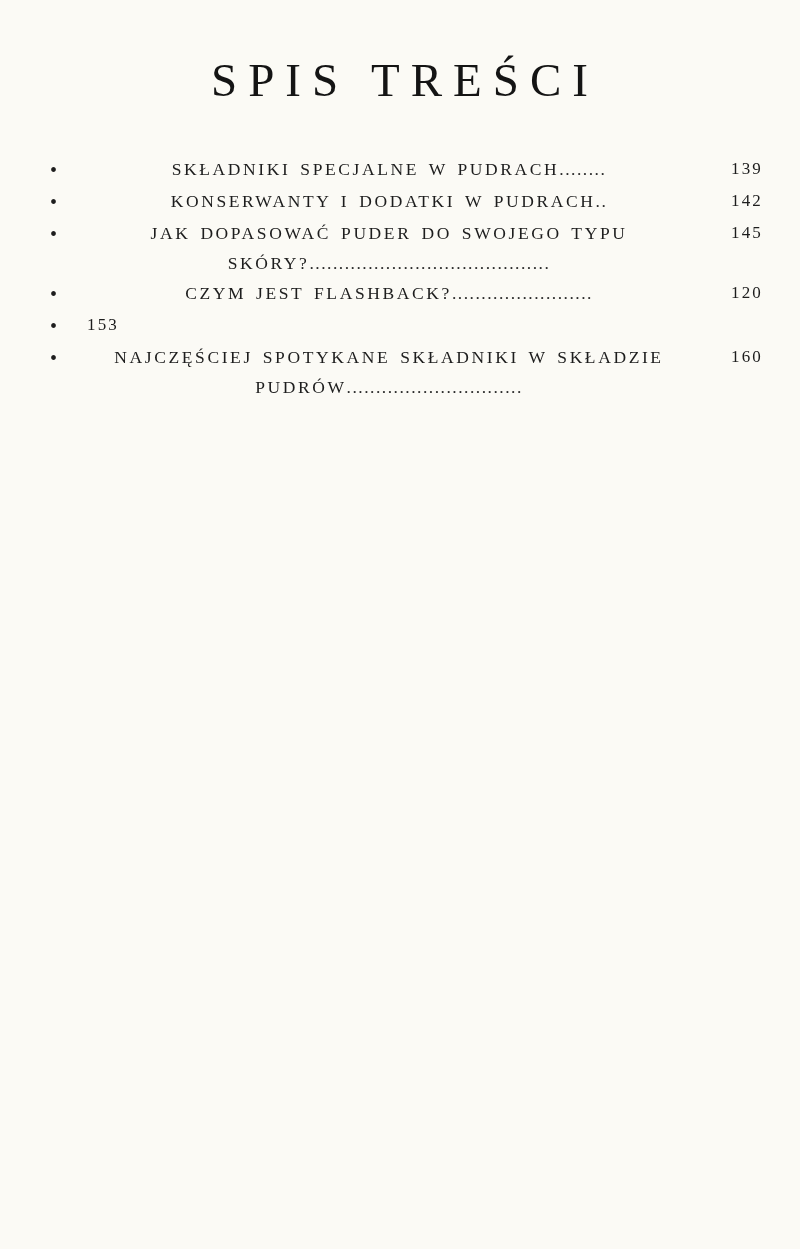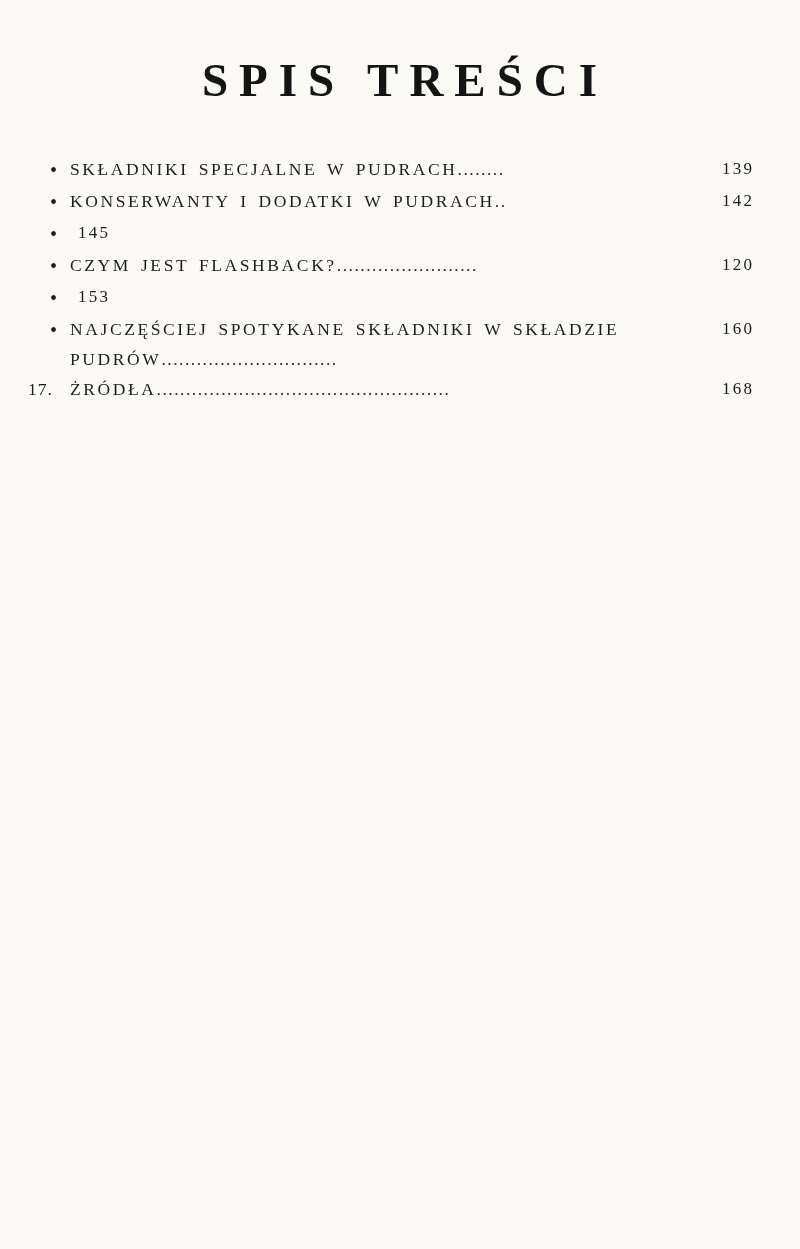--- a/index.html
+++ b/index.html
@@ -22,21 +22,21 @@
     height: 1249px;
     position: relative;
     padding: 0 28px;
   }
 
   .toc-title {
     text-align: center;
     font-family: "Liberation Serif", serif;
     font-size: 47px;
     letter-spacing: 11px;
-    font-weight: 700;
+    font-weight: 400;
     color: #141414;
     margin: 57px 0 0 0;
     padding-left: 10px;
     line-height: 1;
   }
 
   .toc-list {
     margin: 50px 0 0 0;
     padding: 0;
     list-style: none;
@@ -76,31 +76,32 @@
     width: 42px;
     padding-left: 0px;
     letter-spacing: 1px;
   }
 
   .toc-entry .label {
     flex: 1 1 auto;
     min-width: 0;
     padding-right: 6px;
     word-spacing: 3px;
+    text-align: center;
   }
 
   .toc-entry .dots {
     letter-spacing: 1.5px;
     color: #2a2a2a;
   }
 
   .toc-entry .pagenum {
     flex: 0 0 auto;
     width: 58px;
-    text-align: left;
+    text-align: center;
     letter-spacing: 2.2px;
     padding-left: 8px;
     font-size: 17px;
   }
 </style>
 </head>
 <body>
 
 <div class="page">
 
@@ -115,41 +116,37 @@
     </li>
 
     <li class="toc-entry bulleted">
       <span class="marker">•</span>
       <span class="label"><span>KONSERWANTY I DODATKI W PUDRACH</span><span class="dots">..</span></span>
       <span class="pagenum">142</span>
     </li>
 
     <li class="toc-entry bulleted">
       <span class="marker">•</span>
+      <span class="label"><span>JAK DOPASOWAĆ PUDER DO SWOJEGO TYPU SKÓRY?</span><span class="dots">.........................................</span></span>
       <span class="pagenum">145</span>
     </li>
 
     <li class="toc-entry bulleted">
       <span class="marker">•</span>
       <span class="label"><span>CZYM JEST FLASHBACK?</span><span class="dots">........................</span></span>
       <span class="pagenum">120</span>
     </li>
 
     <li class="toc-entry bulleted">
       <span class="marker">•</span>
       <span class="pagenum">153</span>
     </li>
 
     <li class="toc-entry bulleted">
       <span class="marker">•</span>
       <span class="label"><span>NAJCZĘŚCIEJ SPOTYKANE SKŁADNIKI W SKŁADZIE PUDRÓW</span><span class="dots">..............................</span></span>
       <span class="pagenum">160</span>
     </li>
 
-    <li class="toc-entry numbered">
-      <span class="marker">17.</span>
-      <span class="label"><span>ŻRÓDŁA</span><span class="dots">..................................................</span></span>
-      <span class="pagenum">168</span>
-    </li>
 
   </ul>
 
 </div>
 
 </body></html>

